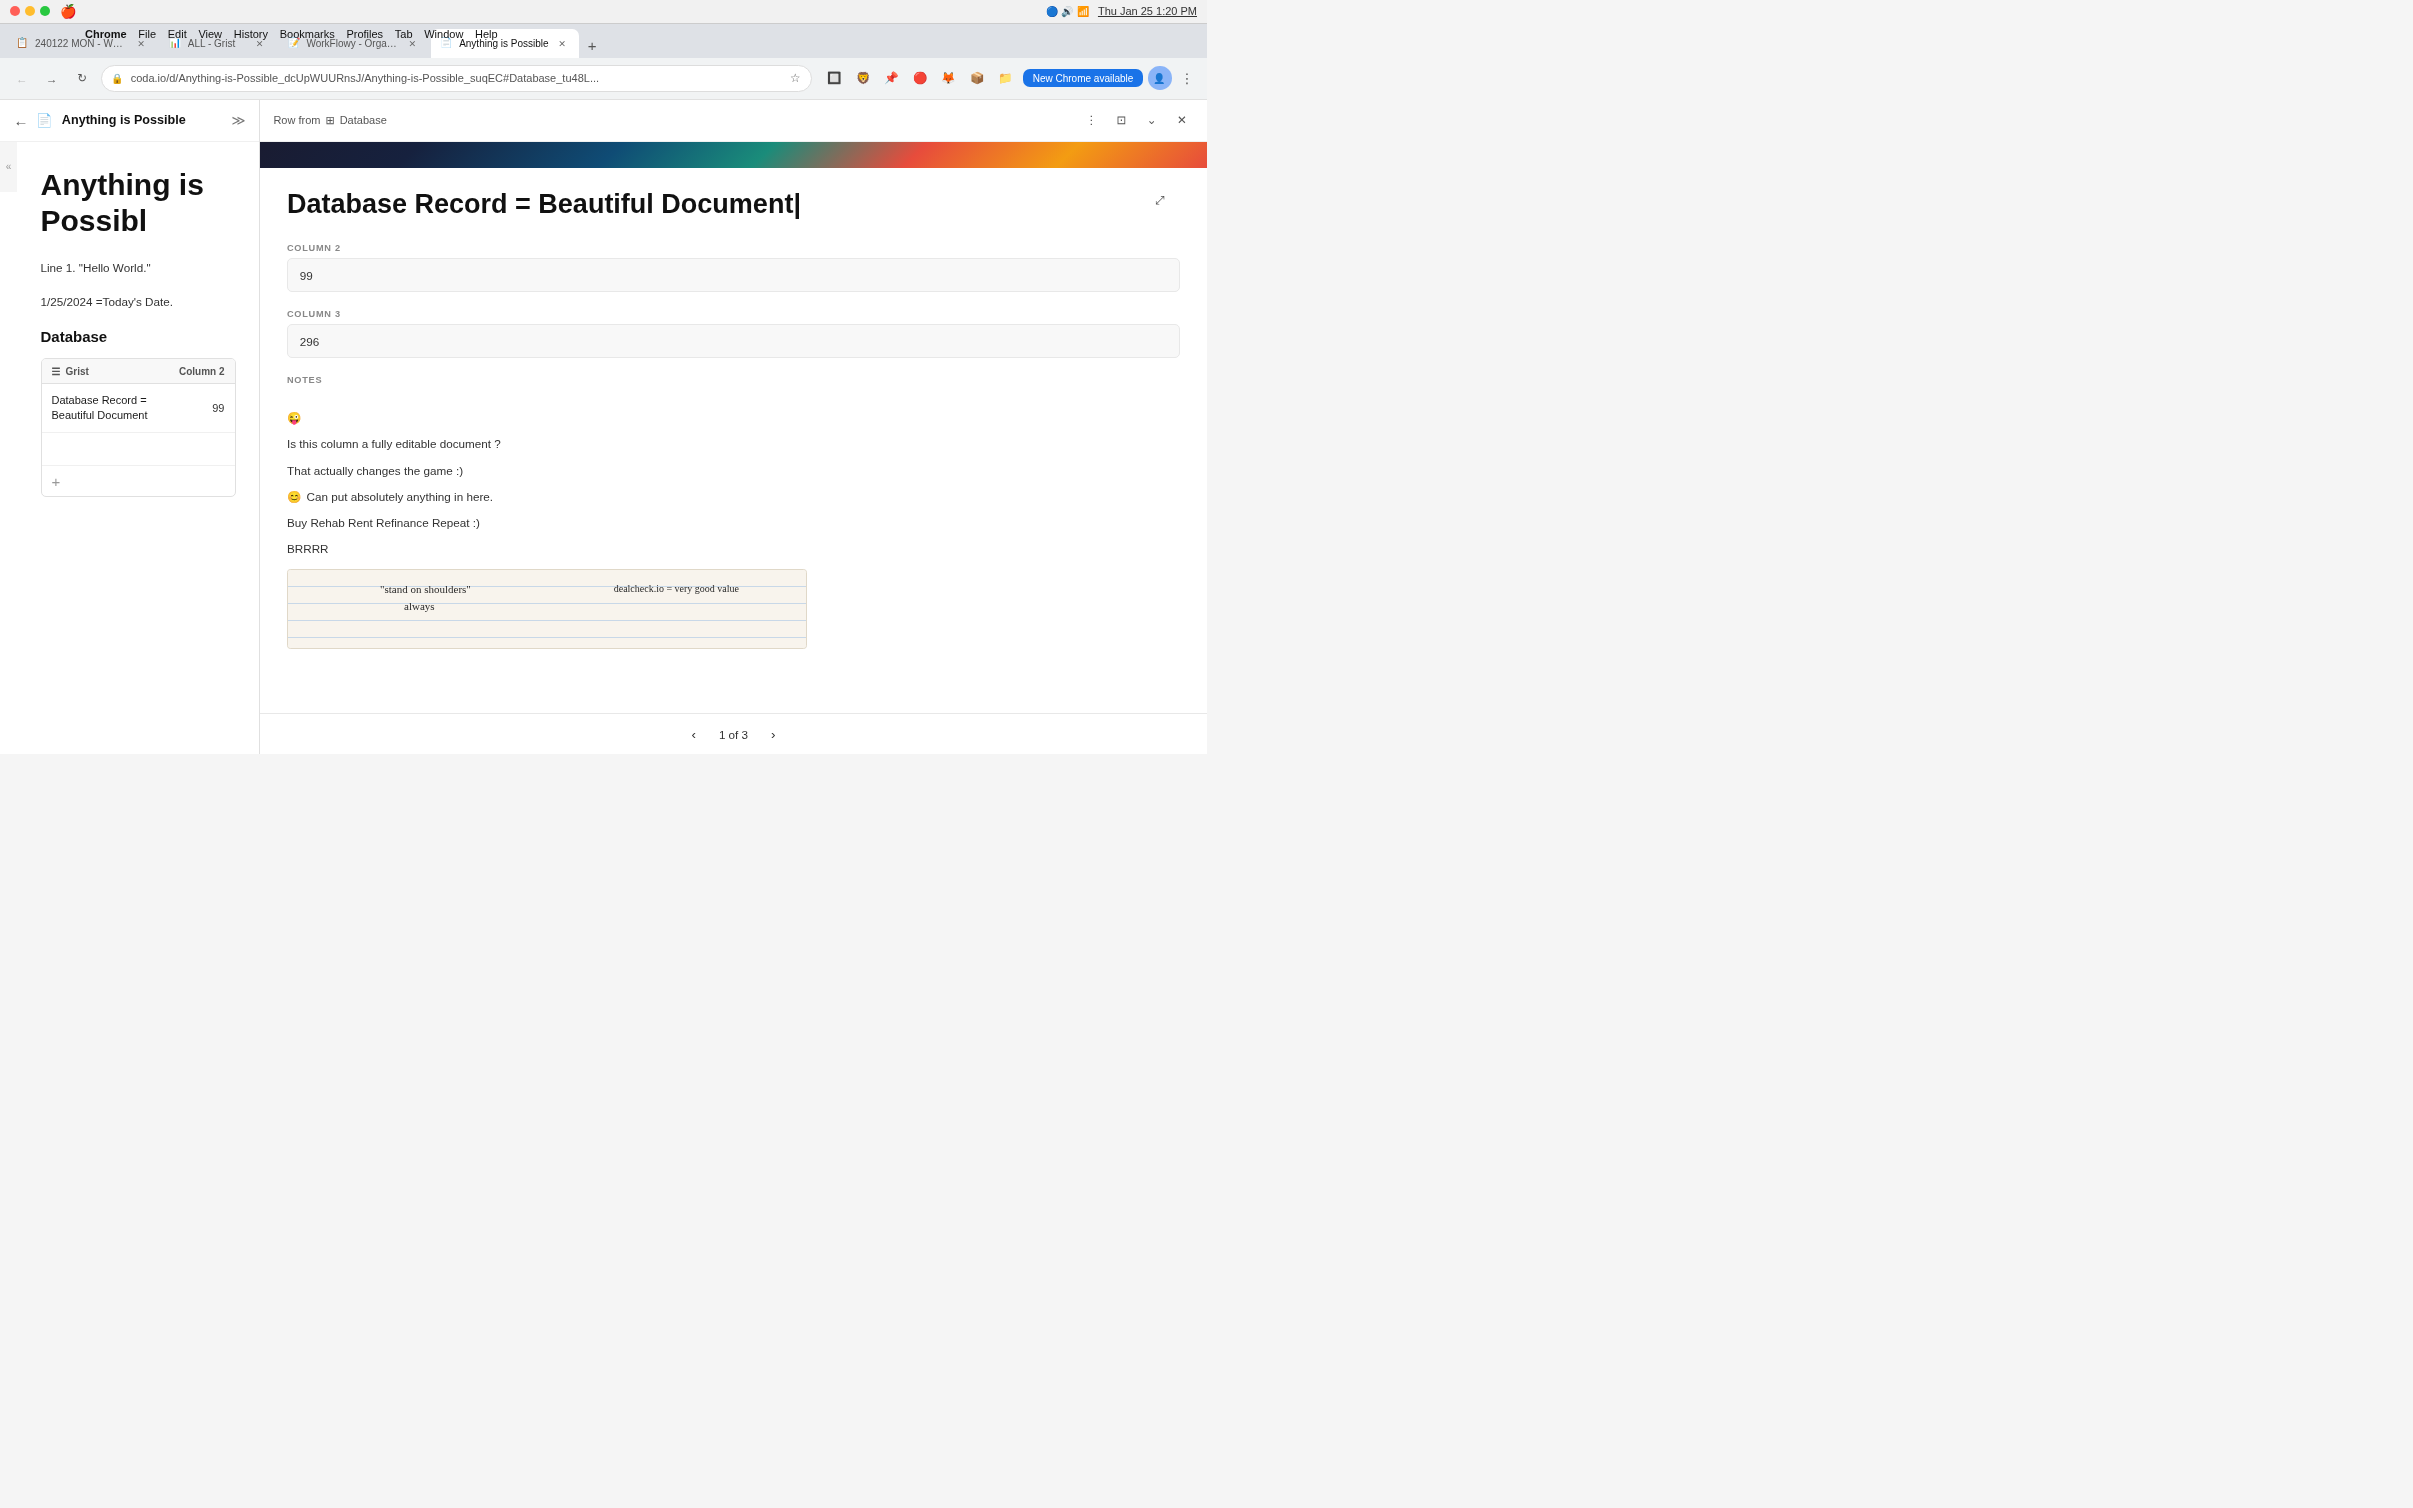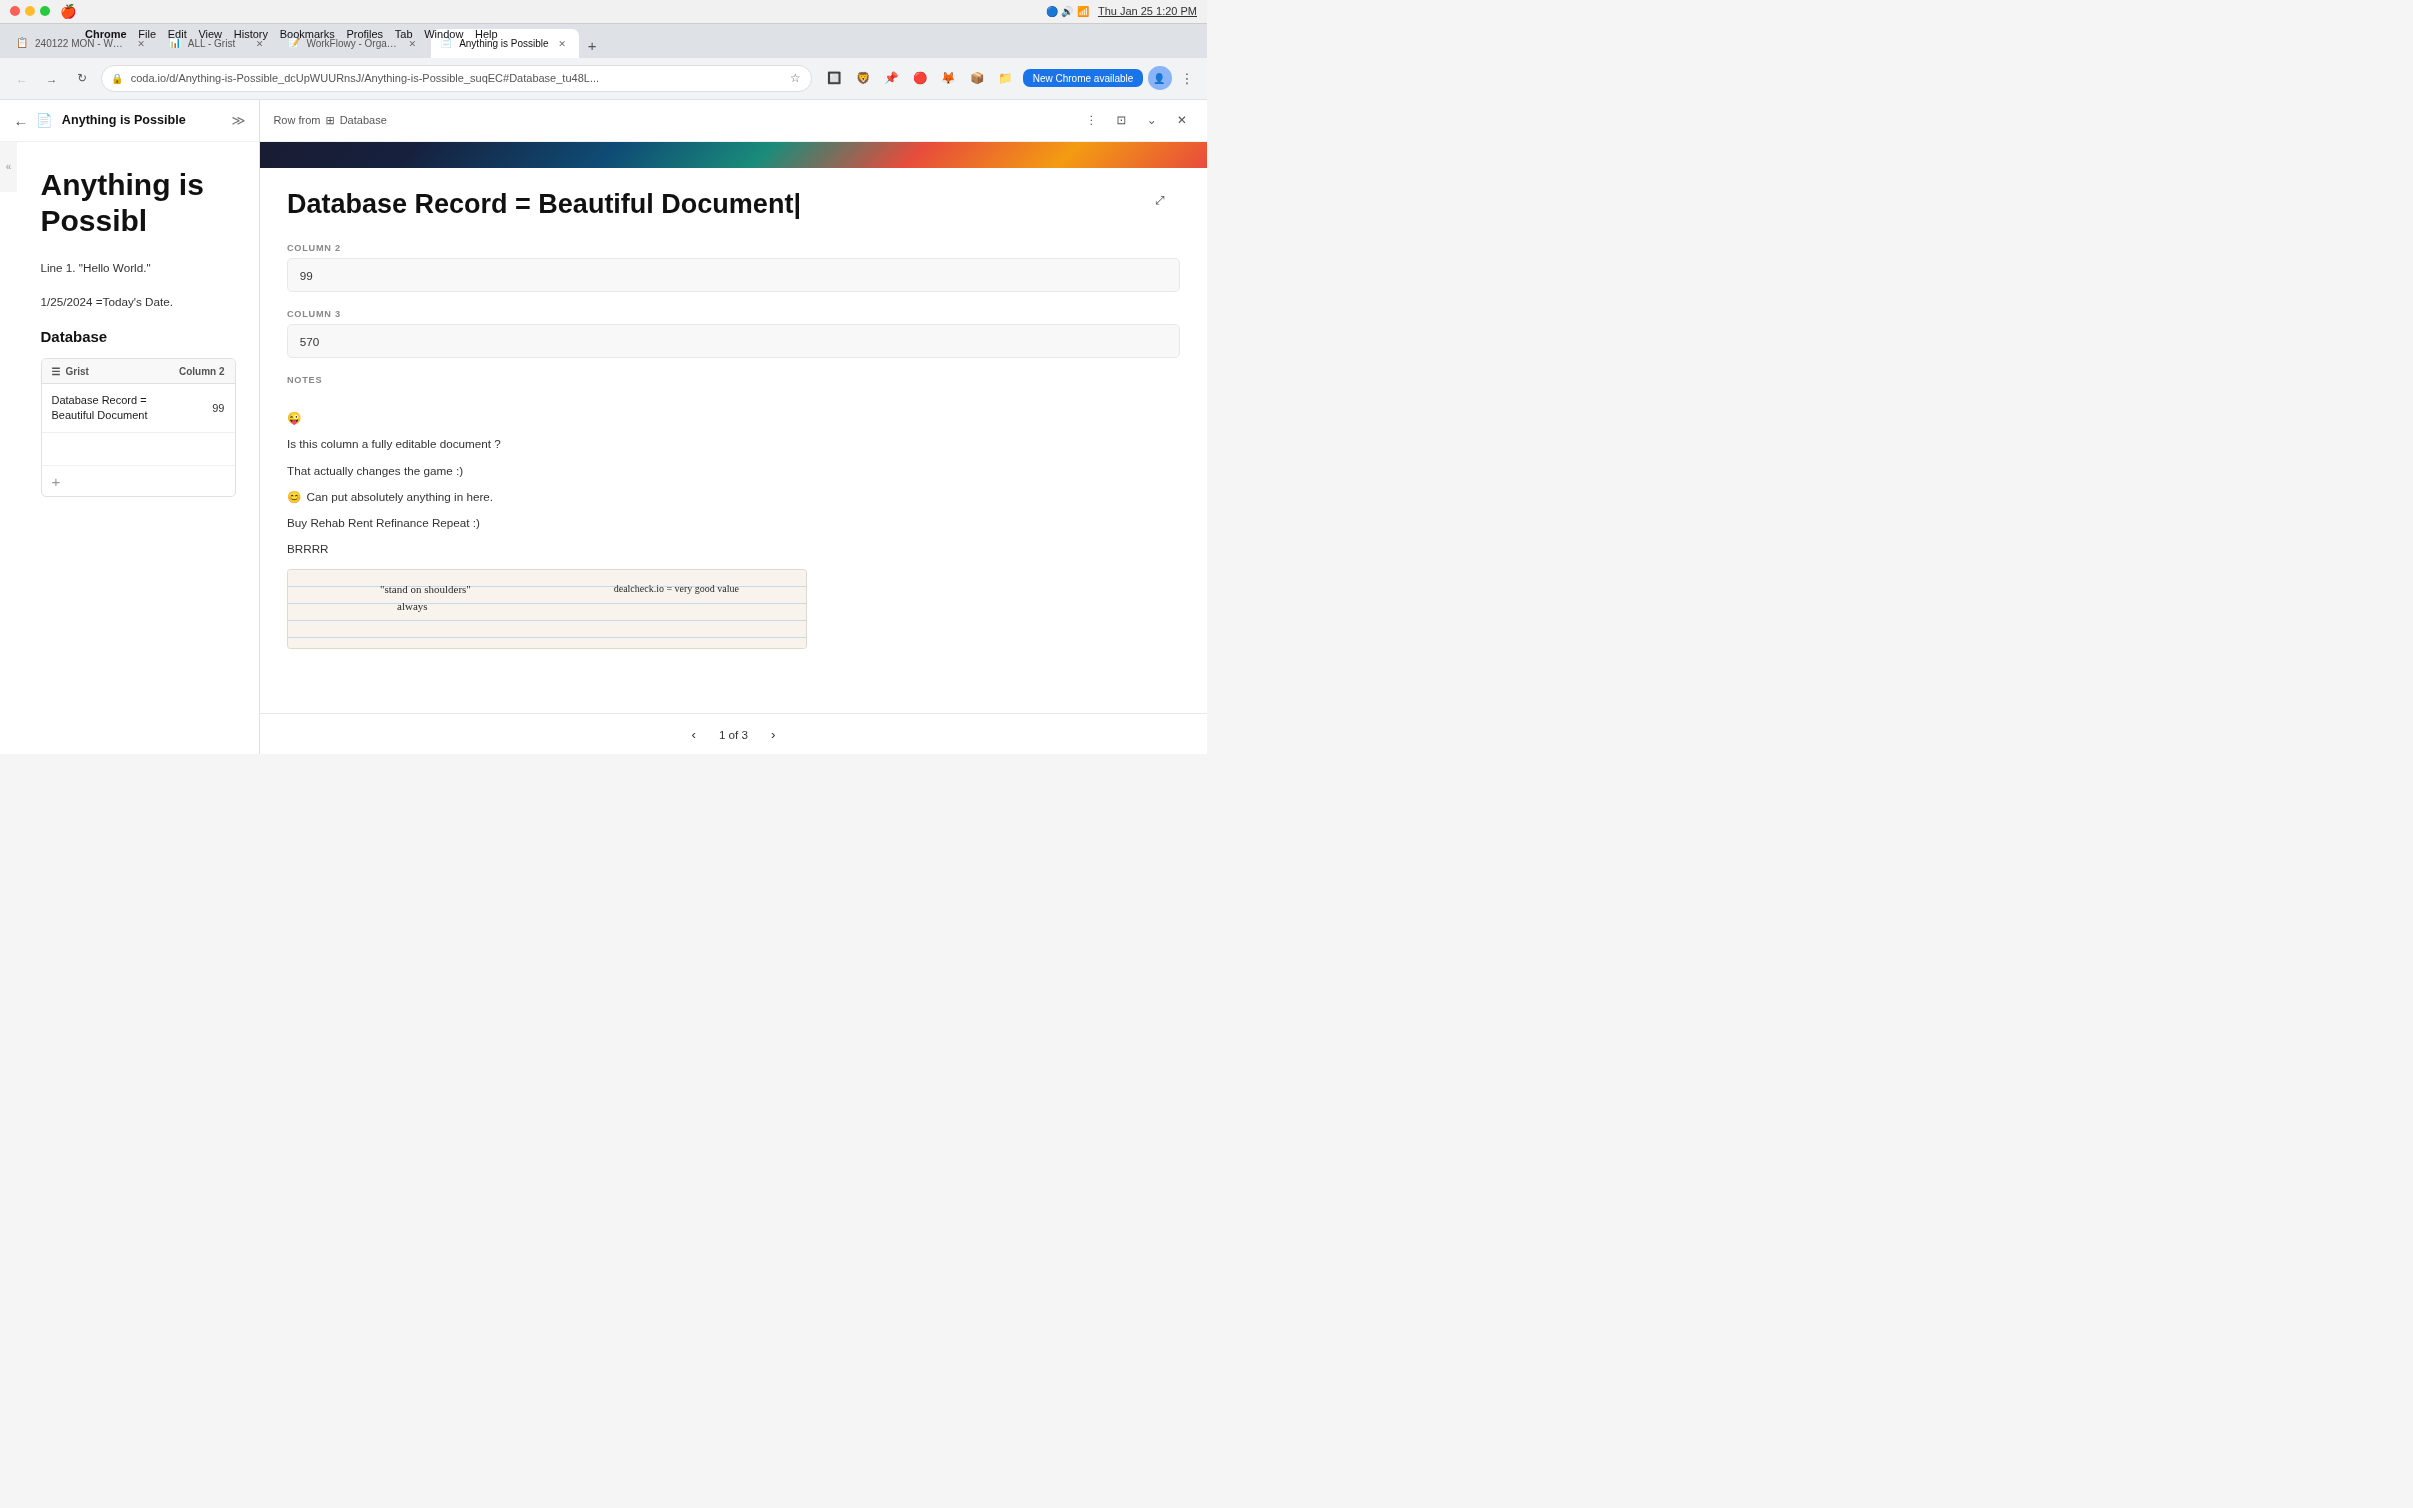--- a/index.html
+++ b/index.html
@@ -296,21 +296,21 @@
       position: relative;
     }
     .hw-text {
       position: absolute;
       font-family: 'Brush Script MT', cursive;
       color: #2a2a2a;
       font-size: 11.7px;
       line-height: 1.6;
     }
     .hw-text-1 { top: 11.7px; left: 92px; font-size: 11px; }
-    .hw-text-2 { top: 28.5px; left: 109px; font-size: 11px; }
+    .hw-text-2 { top: 28.5px; left: 116px; font-size: 11px; }
     .hw-text-3 { top: 11.7px; right: 67px; font-size: 10px; }
 
     
     .pagination-footer {
       height: 42px;
       border-top: 0.8px solid #e8e8e8;
       display: flex;
       align-items: center;
       justify-content: center;
       gap: 13.4px;
@@ -498,21 +498,21 @@
           <div class="expand-btn">⤢</div>
         </div>
 
         <div class="field-group">
           <div class="field-label">COLUMN 2</div>
           <div class="field-value">99</div>
         </div>
 
         <div class="field-group">
           <div class="field-label">COLUMN 3</div>
-          <div class="field-value">570</div>
+          <div class="field-value">296</div>
         </div>
 
         <div class="notes-section">
           <div class="notes-label">NOTES</div>
           <div class="notes-content">
             <div class="notes-line">
               <span>😜</span>
             </div>
             <div class="notes-line">
               <span>Is this column a fully editable document ?</span>

